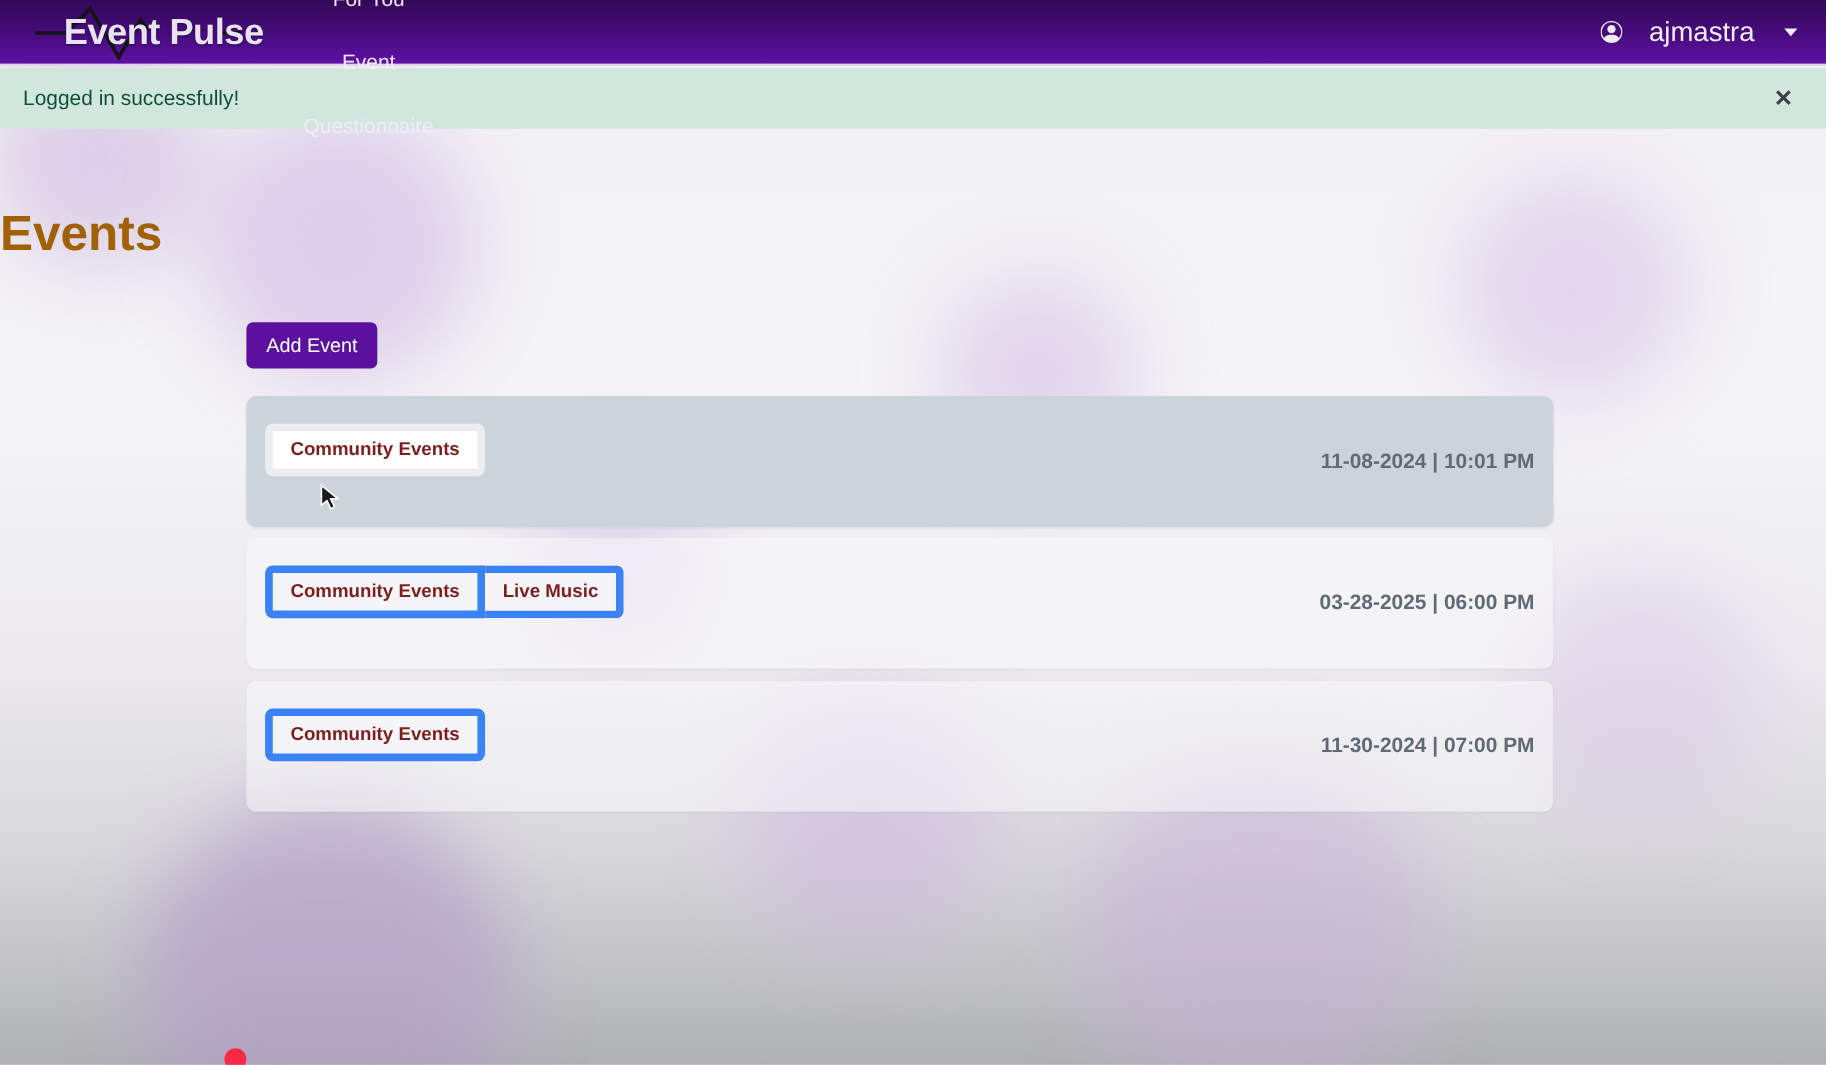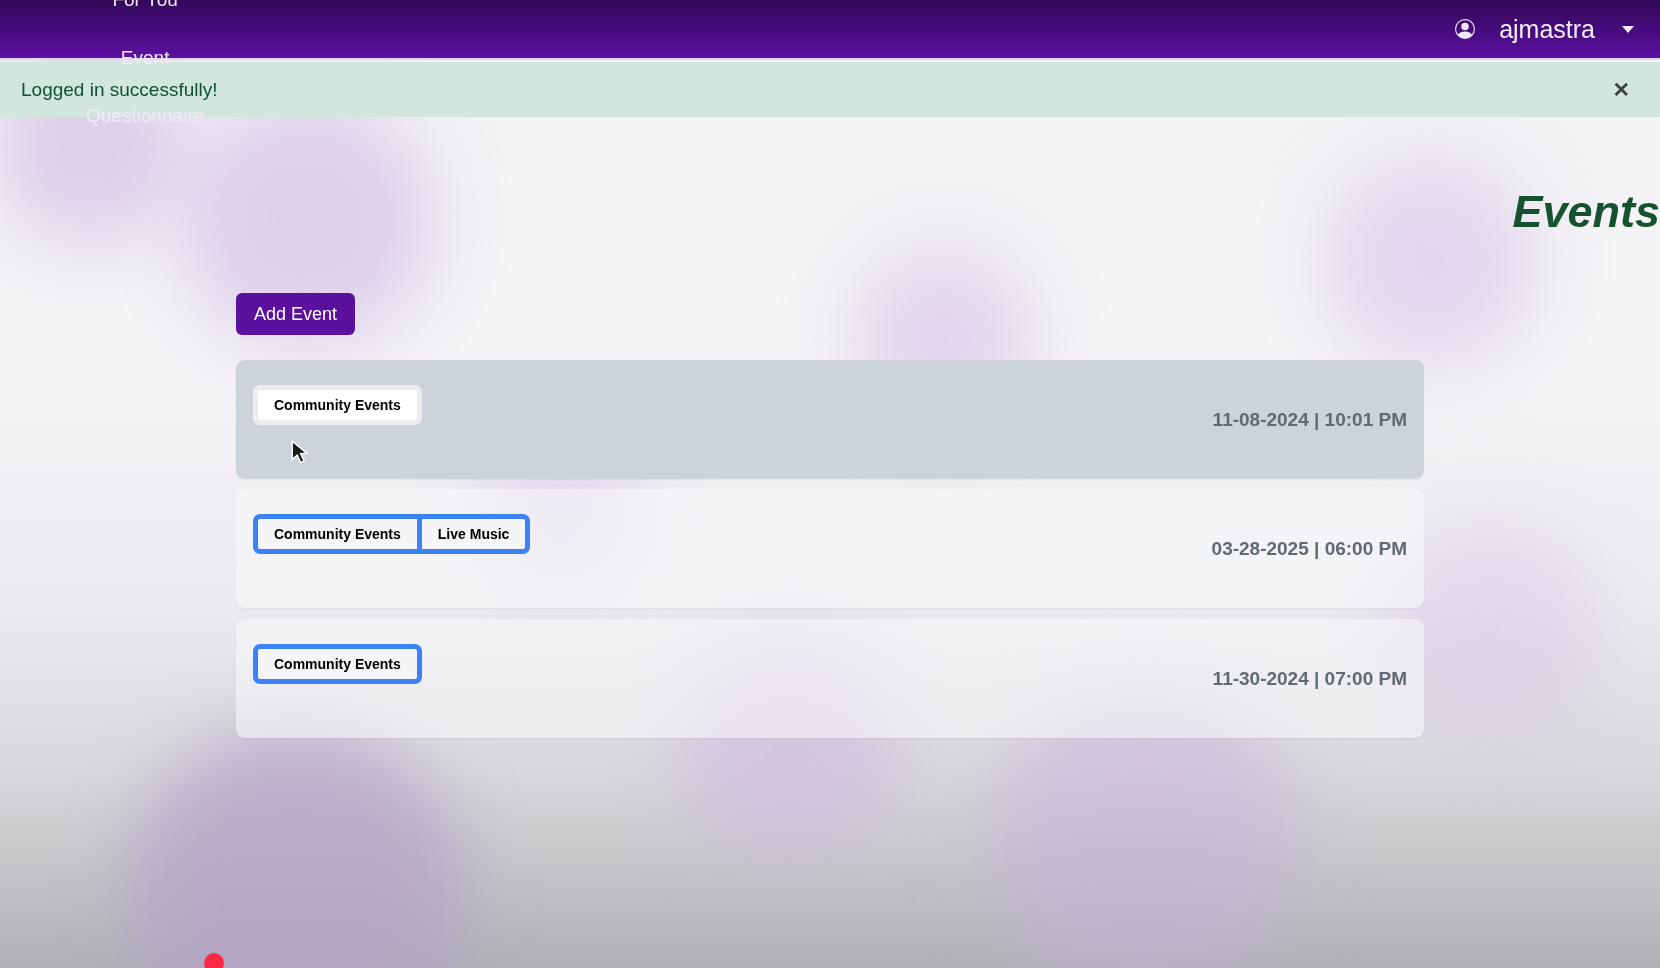--- a/index.html
+++ b/index.html
@@ -45,42 +45,42 @@
     background:#d1e7dd;color:#0f5132;display:flex;align-items:center;
     box-sizing:border-box;padding:0 26px 0 21px;font-size:19px;
   }
   .alert-close{
     margin-left:auto;background:none;border:none;color:#3c4146;font-size:21px;font-weight:900;
     cursor:pointer;line-height:1;padding:4px;
   }
 
   
   .page-title{
-    position:absolute;left:0;top:186px;width:100%;text-align:right;z-index:10;
-    font-size:45px;font-weight:600;color:#14532d;margin:0;font-style:italic;
+    position:absolute;left:0;top:186px;width:100%;text-align:left;z-index:10;
+    font-size:45px;font-weight:600;color:#a16207;margin:0;
   }
-  .container{position:absolute;left:236px;top:0;width:1188px;height:968px;z-index:10;text-decoration:underline;}
+  .container{position:absolute;left:224px;top:0;width:1188px;height:968px;z-index:10;text-decoration:underline;}
   .btn-add{
     position:absolute;left:0;top:293px;height:42px;padding:0 18px;
     background:#5b109e;color:#ffffff;border:none;border-radius:6px;
     font-size:18px;font-family:"Liberation Sans",sans-serif;cursor:pointer;
   }
   .event-card{
     position:absolute;left:0;width:100%;height:119px;border-radius:9px;box-sizing:border-box;
     padding:15px 17px;cursor:pointer;box-shadow:0 1px 2px rgba(0,0,0,.05);
   }
   .card-1{top:360px;background:#ccd3db;}
   .card-2{top:489px;background:rgba(250,249,252,.55);}
   .card-3{top:619px;background:rgba(250,249,252,.55);}
   .event-title{margin:0;font-size:21px;font-weight:700;color:#1d3560;line-height:1.25;}
   .card-1 .event-title{color:#212733;}
   .tag-row{margin-top:10px;display:inline-flex;}
   .tag{
-    display:inline-block;padding:7px 16px;font-size:14px;font-weight:700;color:#000000;
-    background:#f5f5f7;border:5px solid #3b82f6;border-radius:7px;cursor:pointer;white-space:nowrap;
+    display:inline-block;padding:7px 16px;font-size:17px;font-weight:700;color:#7f1d1d;
+    background:#f5f5f7;border:7px solid #3b82f6;border-radius:7px;cursor:pointer;white-space:nowrap;
   }
   .tag + .tag{border-left:0;border-top-left-radius:0;border-bottom-left-radius:0;}
   .tag-row .tag:first-child:not(:only-child){border-top-right-radius:0;border-bottom-right-radius:0;}
   .card-1 .tag{background:#ffffff;border-color:#ededf0;}
   .event-date{
     position:absolute;right:17px;top:50%;transform:translateY(-50%);
     font-size:19px;font-weight:700;color:#606a74;white-space:nowrap;
   }
   .cursor{position:absolute;left:289px;top:440px;z-index:50;pointer-events:none;}
 </style>
@@ -92,20 +92,27 @@
 <div class="blob b3"></div>
 <div class="blob b4"></div>
 <div class="blob b5"></div>
 <div class="blob b6"></div>
 <div class="blob b7"></div>
 <div class="blob b8"></div>
 <div class="blob b9"></div>
 <div class="red-dot"></div>
 
 <nav class="navbar">
+  <div class="brand">
+    <svg width="190" height="52" viewBox="0 0 190 52">
+      <polyline points="2,27 30,27 52,5 78,49 98,15 104,24" fill="none" stroke="#15131a" stroke-width="3.4"></polyline>
+      <line x1="168" y1="27" x2="189" y2="27" stroke="#15131a" stroke-width="3.4"></line>
+    </svg>
+    <span class="brand-text">Event Pulse</span>
+  </div>
   <div class="nav-links">
     <a class="nav-link">Home</a>
     <a class="nav-link">For You</a>
     <a class="nav-link">Event</a>
     <a class="nav-link">Questionnaire</a>
   </div>
   <div class="nav-user">
     <svg width="20" height="20" viewBox="0 0 16 16" fill="#f0e9f9">
       <path d="M11 6a3 3 0 1 1-6 0 3 3 0 0 1 6 0z"></path>
       <path fill-rule="evenodd" d="M0 8a8 8 0 1 1 16 0A8 8 0 0 1 0 8zm8-7a7 7 0 0 0-5.468 11.37C3.242 11.226 4.805 10 8 10s4.757 1.225 5.468 2.37A7 7 0 0 0 8 1z"></path>

